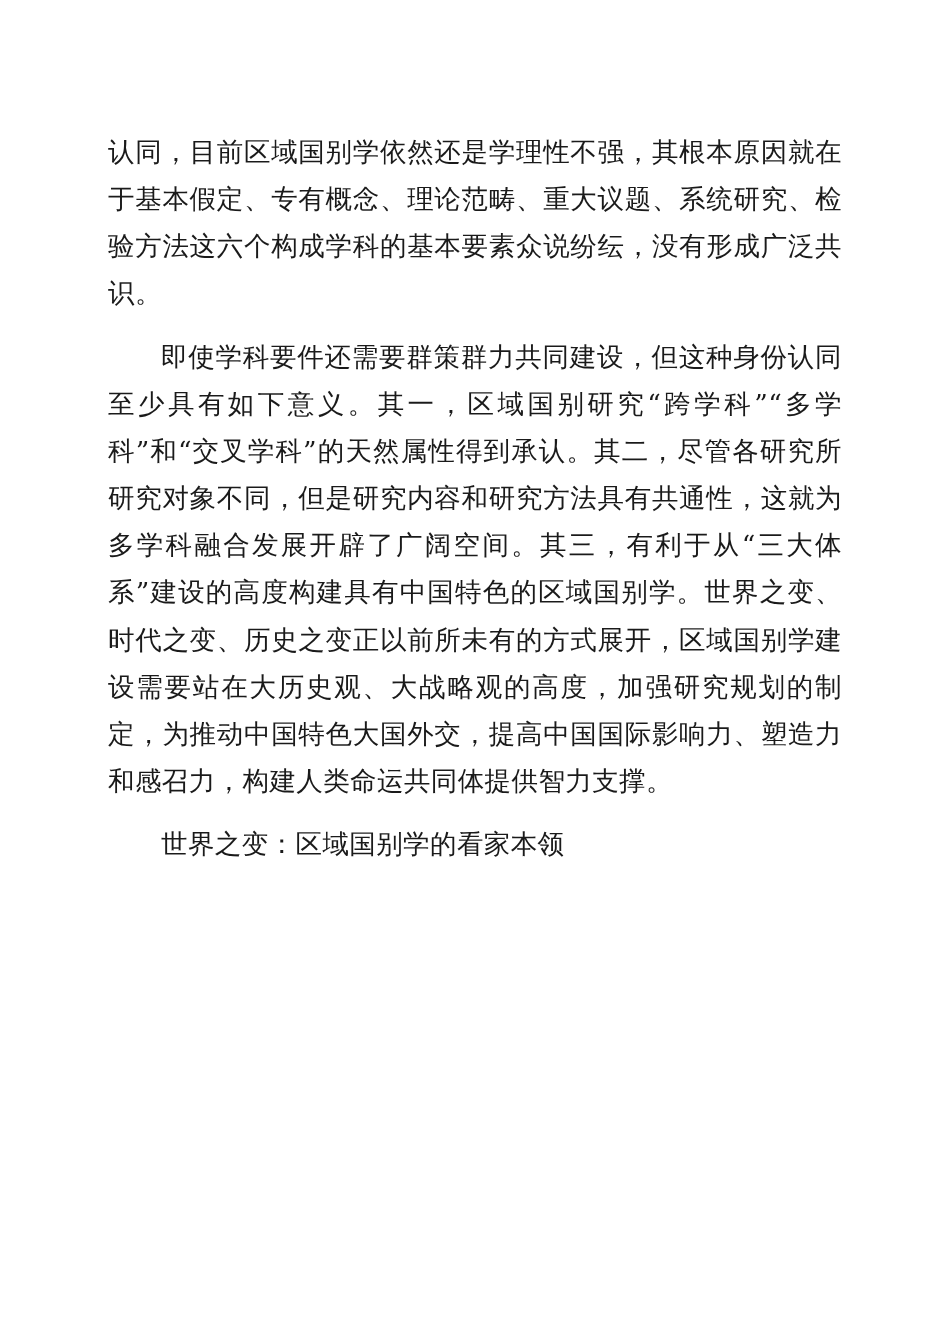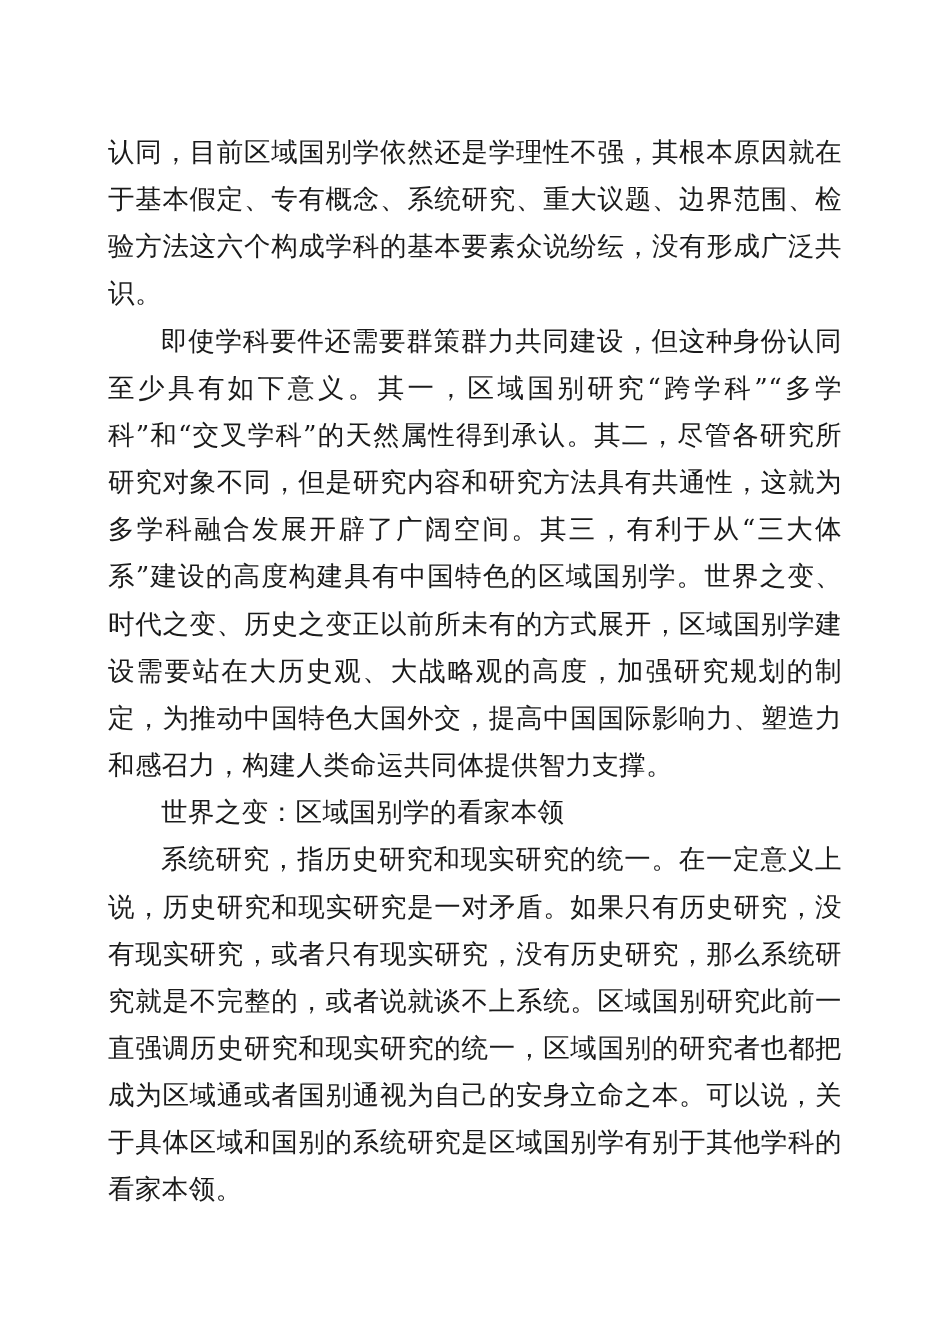--- a/index.html
+++ b/index.html
@@ -23,28 +23,28 @@
     color: #1a1a1a;
     text-align: justify;
     text-justify: inter-character;
     letter-spacing: 0.4px;
   }
   p {
     margin: 0;
   }
   p.indent {
     text-indent: 2em;
+    margin-top: 16px;
   }
   p.cont {
     text-indent: 0;
   }
 </style>
 </head>
 <body>
 
 <div class="page">
   <div class="doc-body">
-    <p class="cont">认同，目前区域国别学依然还是学理性不强，其根本原因就在于基本假定、专有概念、系统研究、重大议题、边界范围、检验方法这六个构成学科的基本要素众说纷纭，没有形成广泛共识。</p>
+    <p class="cont">认同，目前区域国别学依然还是学理性不强，其根本原因就在于基本假定、专有概念、理论范畴、重大议题、系统研究、检验方法这六个构成学科的基本要素众说纷纭，没有形成广泛共识。</p>
     <p class="indent">即使学科要件还需要群策群力共同建设，但这种身份认同至少具有如下意义。其一，区域国别研究“跨学科”“多学科”和“交叉学科”的天然属性得到承认。其二，尽管各研究所研究对象不同，但是研究内容和研究方法具有共通性，这就为多学科融合发展开辟了广阔空间。其三，有利于从“三大体系”建设的高度构建具有中国特色的区域国别学。世界之变、时代之变、历史之变正以前所未有的方式展开，区域国别学建设需要站在大历史观、大战略观的高度，加强研究规划的制定，为推动中国特色大国外交，提高中国国际影响力、塑造力和感召力，构建人类命运共同体提供智力支撑。</p>
     <p class="indent">世界之变：区域国别学的看家本领</p>
-    <p class="indent">系统研究，指历史研究和现实研究的统一。在一定意义上说，历史研究和现实研究是一对矛盾。如果只有历史研究，没有现实研究，或者只有现实研究，没有历史研究，那么系统研究就是不完整的，或者说就谈不上系统。区域国别研究此前一直强调历史研究和现实研究的统一，区域国别的研究者也都把成为区域通或者国别通视为自己的安身立命之本。可以说，关于具体区域和国别的系统研究是区域国别学有别于其他学科的看家本领。</p>
   </div>
 </div>
 
 </body></html>

